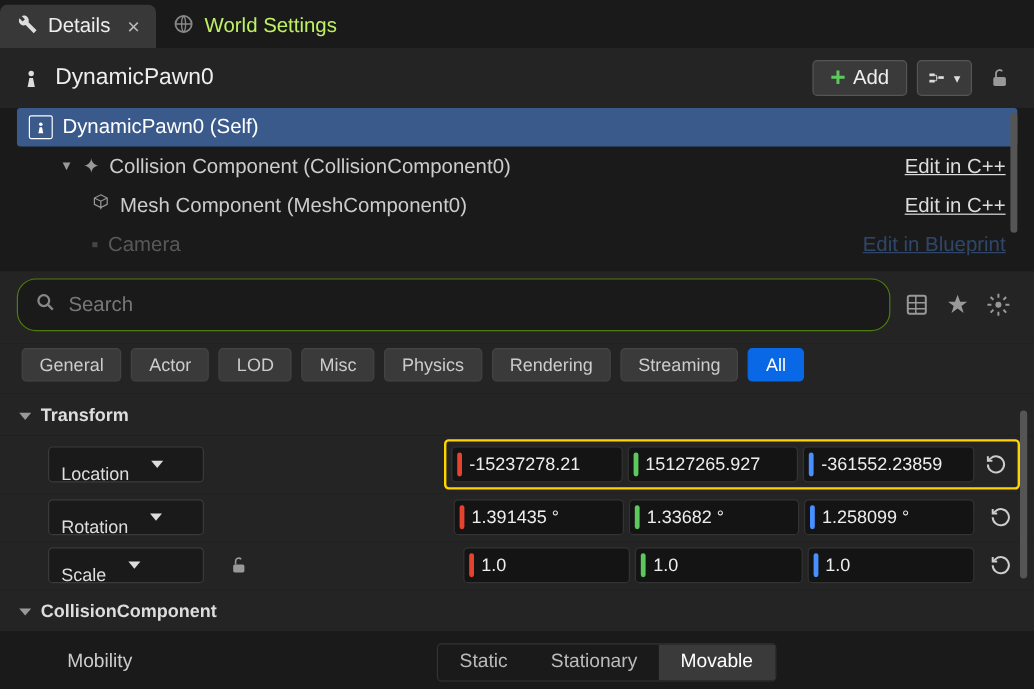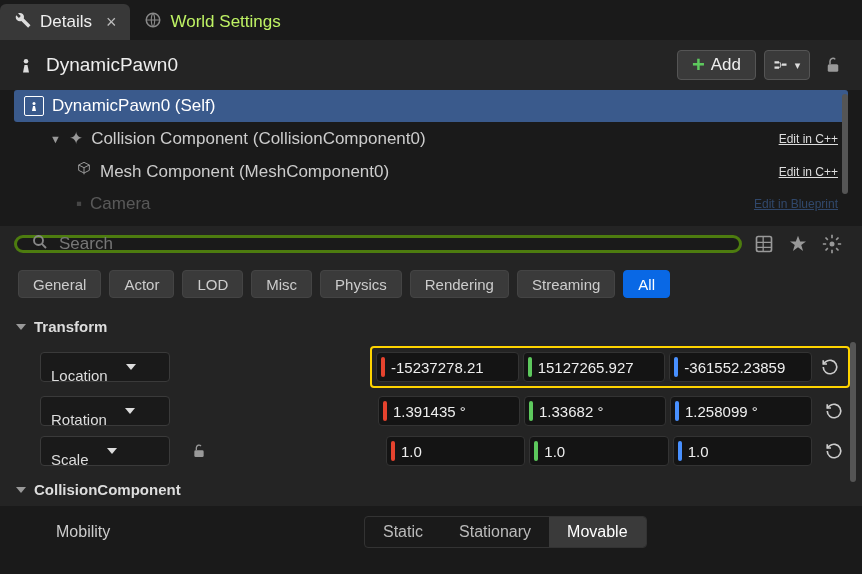--- a/index.html
+++ b/index.html
@@ -12,25 +12,25 @@
     .title-text { font-size: 19px; color: #eee; flex: 1; }
     .icon-box { width: 24px; height: 24px; display: flex; align-items: center; justify-content: center; }
     .add-btn { display: flex; align-items: center; gap: 6px; background: #3a3a3a; border: 1px solid #555; border-radius: 4px; padding: 4px 14px; color: #eee; font-size: 17px; cursor: pointer; height: 30px; }
     .plus-icon { color: #5dc85d; font-size: 22px; font-weight: bold; line-height: 1; }
     .toolbar-btn { display: flex; align-items: center; justify-content: center; background: #3a3a3a; border: 1px solid #555; border-radius: 4px; width: 46px; height: 30px; cursor: pointer; color: #ddd; gap: 2px; }
     .lock-btn { width: 30px; height: 30px; display: flex; align-items: center; justify-content: center; cursor: pointer; color: #999; }
     .tree-container { margin: 0 14px 10px 14px; height: 126px; overflow: hidden; position: relative; }
     .tree-row { display: flex; align-items: center; padding: 6px 10px; font-size: 17px; gap: 8px; border-radius: 3px; }
     .tree-row.selected { background: #3a5a8c; color: #fff; }
     .tree-row .spacer { width: 18px; }
-    .tree-link { color: #ddd; text-decoration: underline; font-size: 12px; cursor: pointer; margin-left: auto; }
+    .tree-link { color: #ddd; text-decoration: underline; font-size: 17px; cursor: pointer; margin-left: auto; }
     .tree-link.blue { color: #5a9cff; }
     .tree-scroll { position: absolute; right: 0; top: 4px; width: 6px; height: 100px; background: #555; border-radius: 3px; }
     .search-row { display: flex; align-items: center; gap: 10px; padding: 6px 18px 10px 14px; background: #242424; }
-    .search-box { flex: 1; display: flex; align-items: center; background: #1a1a1a; border: 3px solid #4d7c0f; border-radius: 16px; padding: 4px 14px; gap: 10px; height: 18px; }
+    .search-box { flex: 1; display: flex; align-items: center; background: #1a1a1a; border: 1px solid #4d7c0f; border-radius: 16px; padding: 4px 14px; gap: 10px; height: 44px; }
     .search-input { flex: 1; background: transparent; border: none; outline: none; color: #ccc; font-size: 17px; }
     .search-input::placeholder { color: #777; }
     .right-icon { width: 24px; height: 24px; display: flex; align-items: center; justify-content: center; cursor: pointer; color: #999; }
     .filter-row { display: flex; gap: 8px; padding: 4px 14px 10px 18px; background: #242424; }
     .filter-btn { background: #3a3a3a; border: 1px solid #444; border-radius: 4px; padding: 4px 14px; color: #ccc; font-size: 15px; cursor: pointer; height: 28px; }
     .filter-btn.active { background: #0968e5; color: #fff; border-color: #0968e5; }
     .section-header { display: flex; align-items: center; gap: 8px; padding: 10px 16px 8px 16px; background: #242424; font-size: 15px; font-weight: 600; color: #ddd; }
     .caret { width: 0; height: 0; border-left: 5px solid transparent; border-right: 5px solid transparent; border-top: 6px solid #999; }
     .prop-row { display: flex; align-items: center; padding: 5px 14px 5px 40px; gap: 8px; background: #242424; }
     .prop-label-box { display: flex; align-items: center; background: #1a1a1a; border: 1px solid #3a3a3a; border-radius: 4px; padding: 4px 10px; gap: 18px; width: 130px; height: 30px; }

